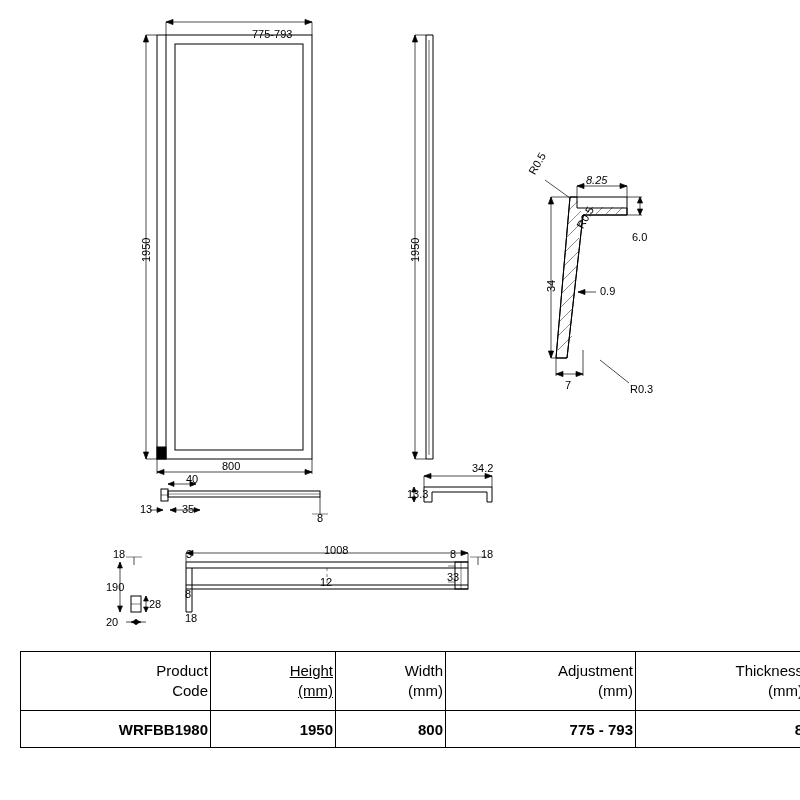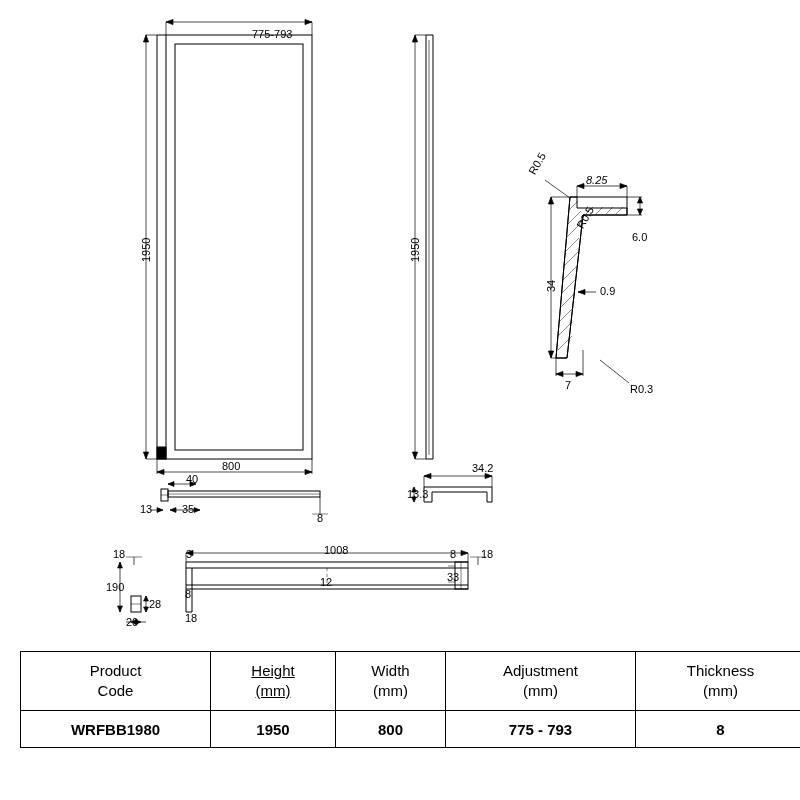--- a/index.html
+++ b/index.html
@@ -41,21 +41,21 @@
   #spec-table {
     position: absolute;
     left: 20px;
     top: 651px;
     width: 760px;
     border-collapse: collapse;
     table-layout: fixed;
   }
   #spec-table td {
     border: 1px solid #000;
-    text-align: center;
+    text-align: right;
     vertical-align: middle;
     font-size: 15px;
     padding: 3px 2px;
   }
   #spec-table tr.header td {
     height: 52px;
     line-height: 1.35;
   }
   #spec-table tr.body td {
     height: 30px;
@@ -316,21 +316,21 @@
 <div class="dim" style="left:371px; top:489px;margin-left:36px;">13.3</div>
 
 <div class="dim" style="left:324px; top:545px;">1008</div>
 
 <div class="dim" style="left:113px; top:549px;">18</div>
 
 <div class="dim" style="left:106px; top:582px;">190</div>
 
 <div class="dim" style="left:149px; top:599px;">28</div>
 
-<div class="dim" style="left:126px; top:617px;">20</div>
+<div class="dim" style="left:106px; top:617px;">20</div>
 
 <div class="dim" style="left:186px; top:549px;">3</div>
 
 <div class="dim" style="left:185px; top:589px;">8</div>
 
 <div class="dim" style="left:185px; top:613px;">18</div>
 
 <div class="dim" style="left:320px; top:577px;">12</div>
 
 <div class="dim" style="left:450px; top:549px;">8</div>

